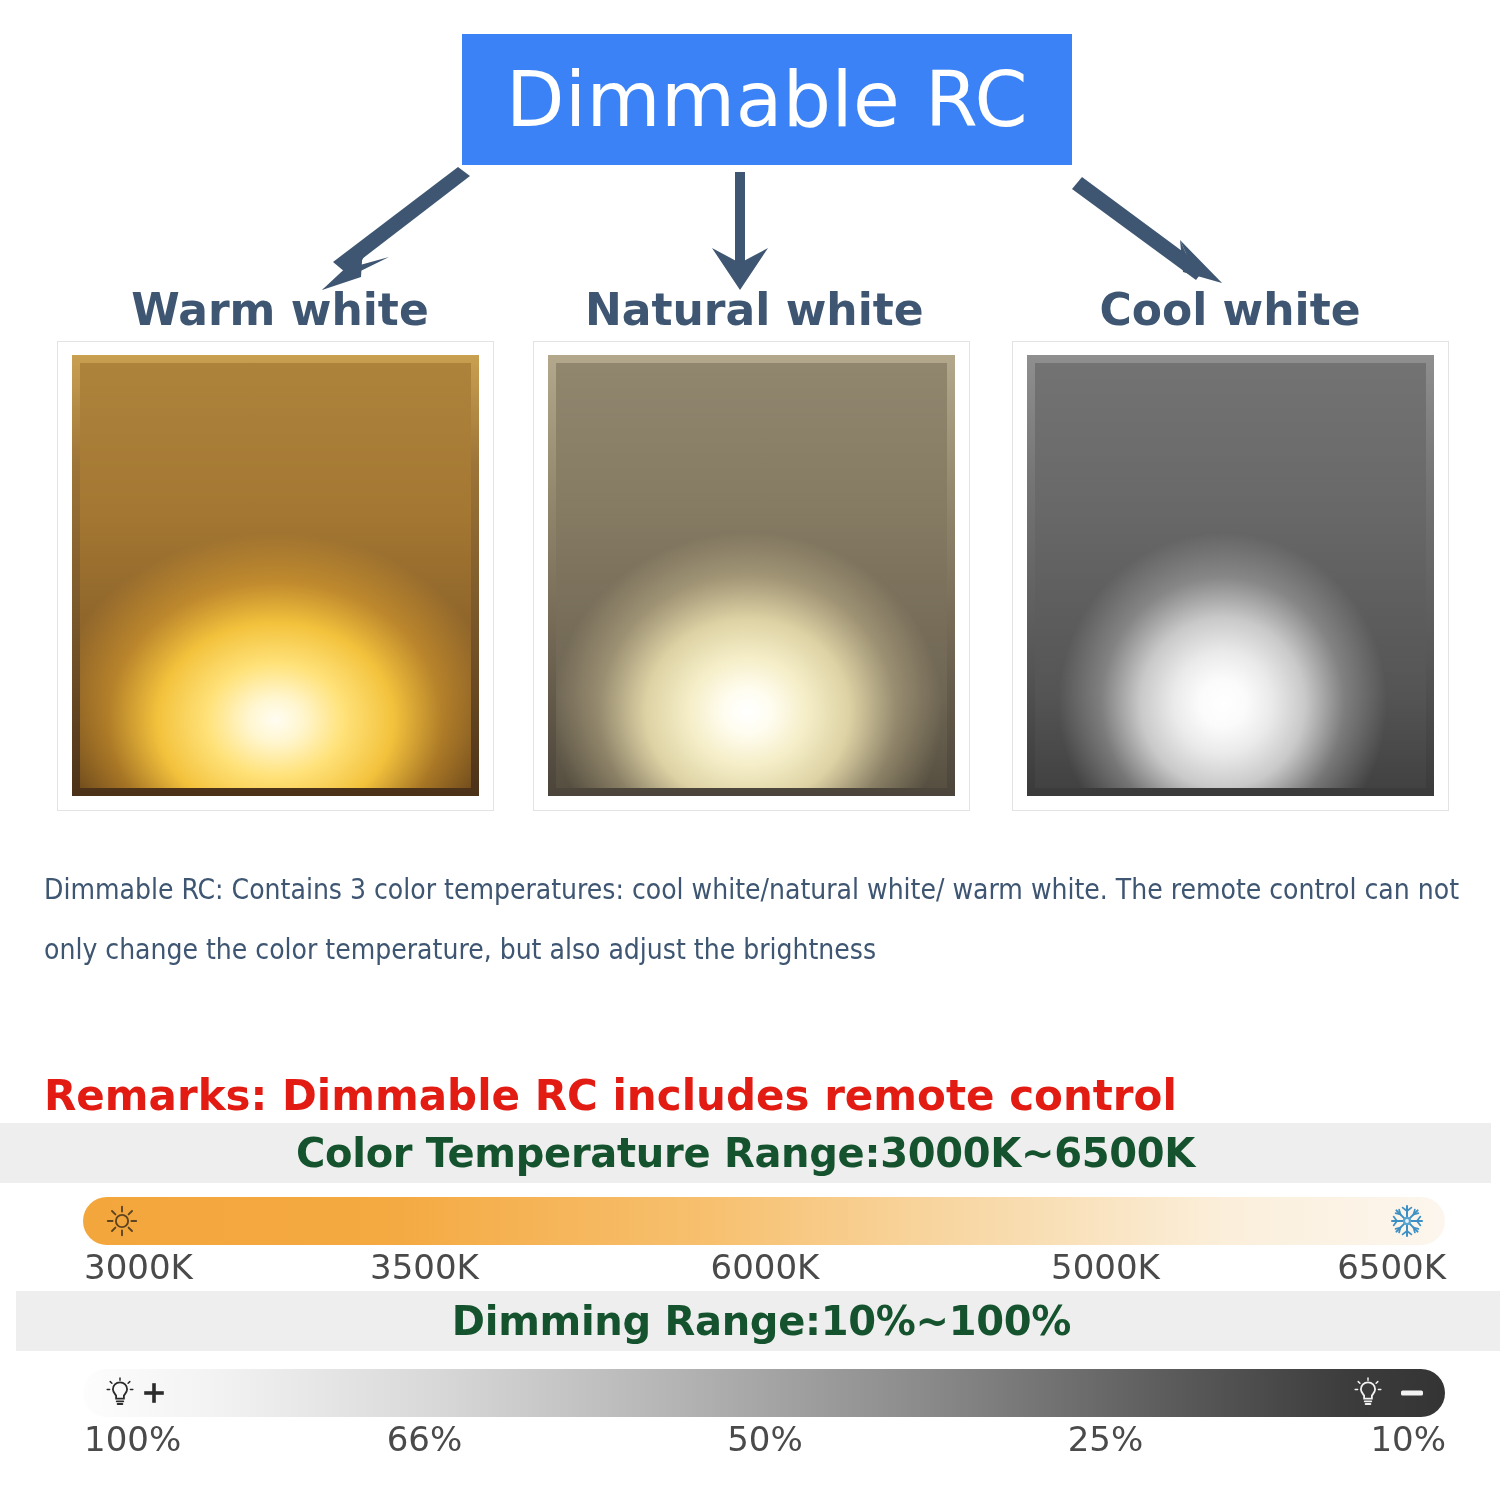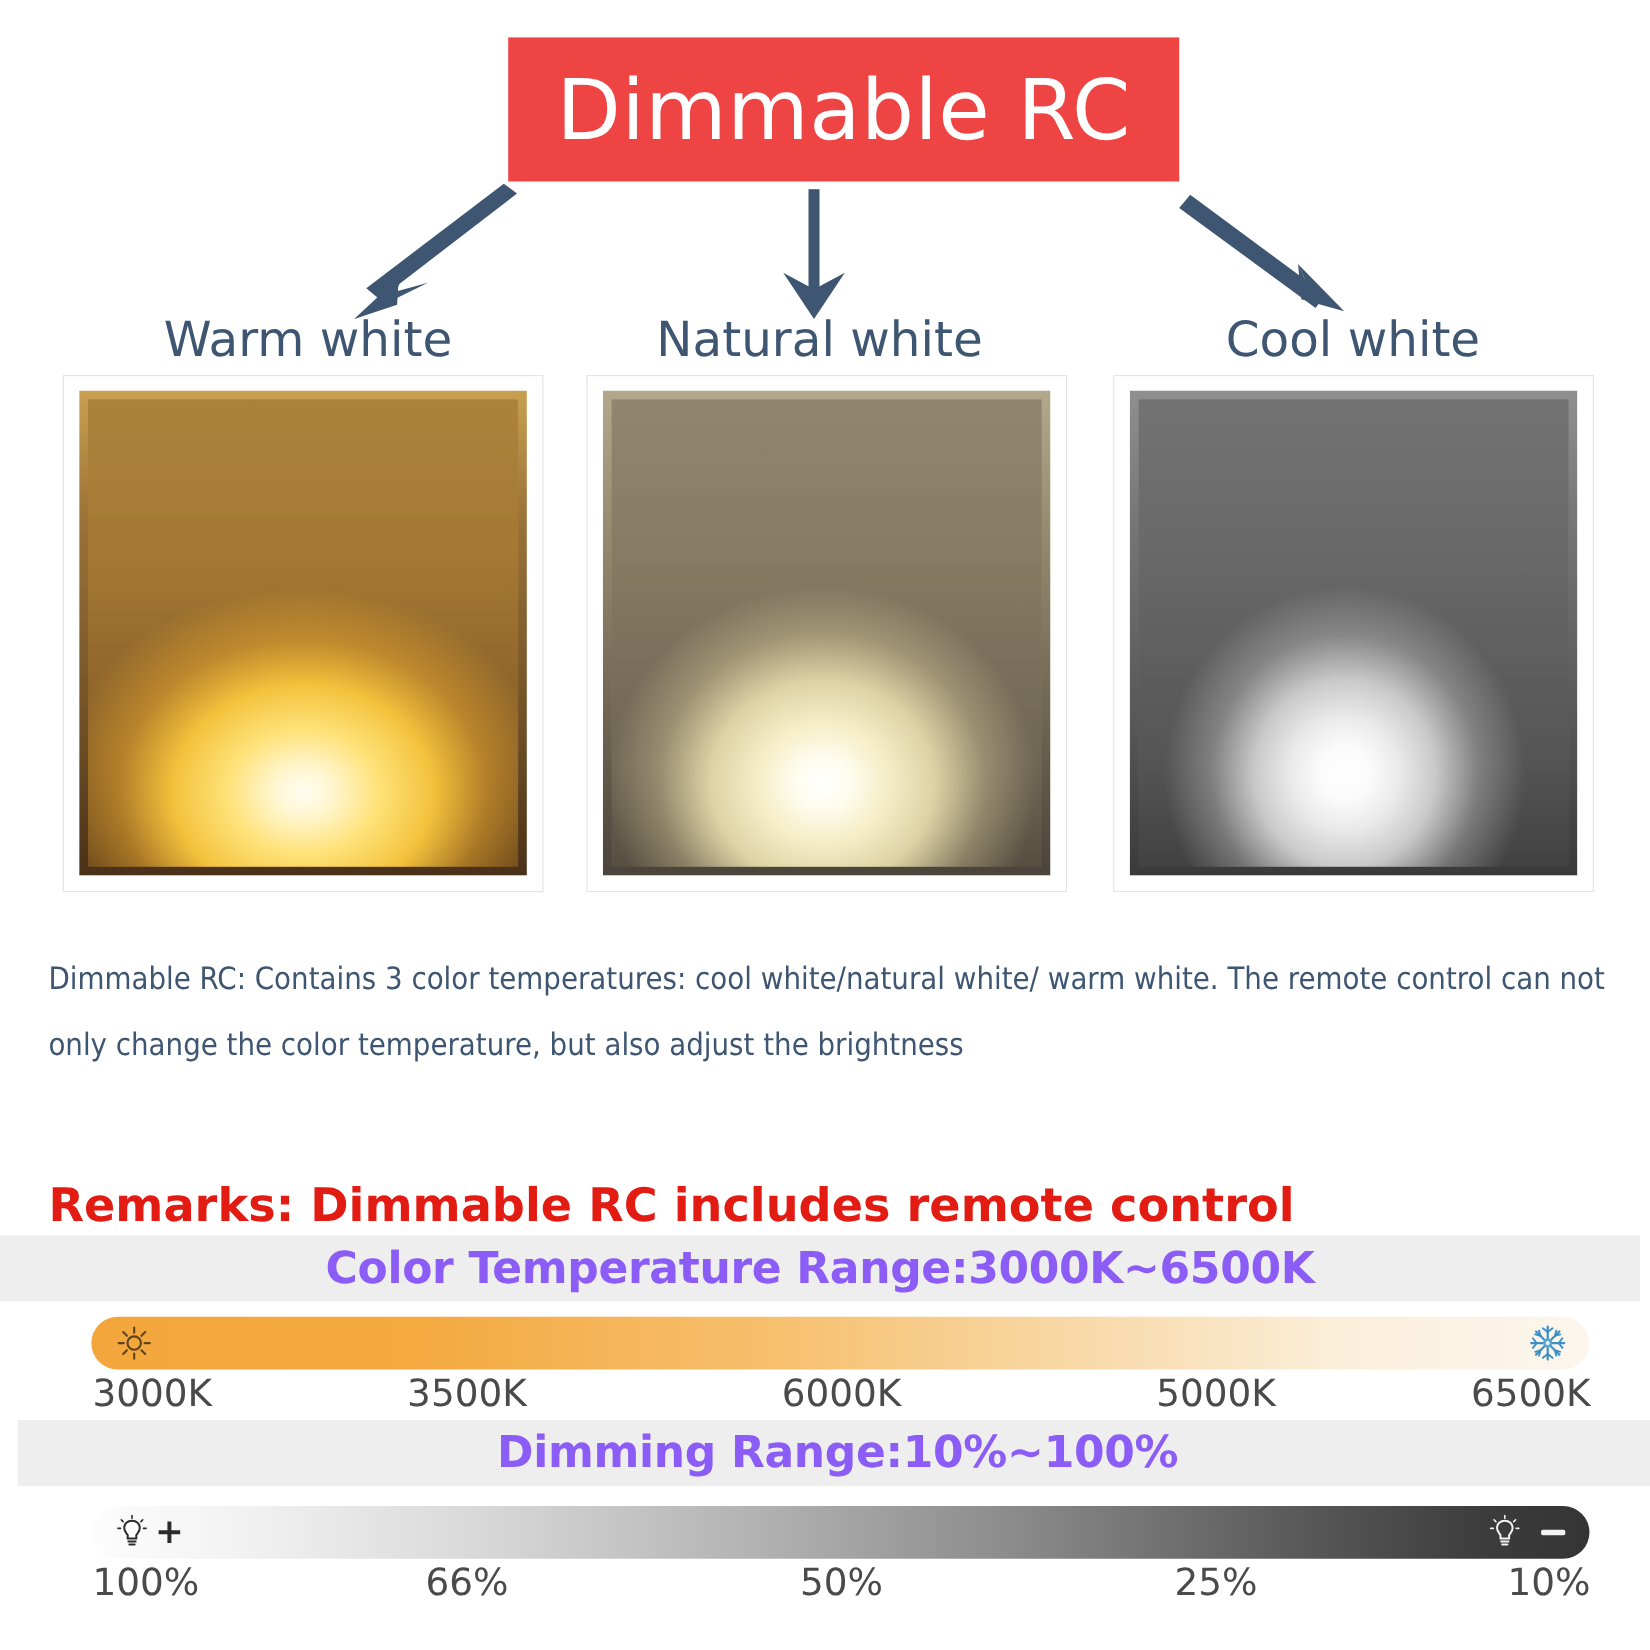--- a/index.html
+++ b/index.html
@@ -17,21 +17,21 @@
     color: #3e5672;
   }
 
   
   #title-banner {
     position: absolute;
     left: 462px;
     top: 34px;
     width: 610px;
     height: 131px;
-    background: #ef4444;
+    background: #3b82f6;
     display: flex;
     align-items: center;
     justify-content: center;
   }
   #title-banner .title-text {
     color: #ffffff;
     font-size: 76px;
     font-weight: 400;
     letter-spacing: 0.5px;
     line-height: 1;
@@ -46,21 +46,21 @@
     width: 1500px;
     height: 340px;
     pointer-events: none;
   }
 
   
   .cat-label {
     position: absolute;
     top: 286px;
     font-size: 44px;
-    font-weight: 400;
+    font-weight: 700;
     color: #3e5672;
     font-family: "DejaVu Sans", sans-serif;
     text-align: center;
     line-height: 1.1;
     white-space: nowrap;
   }
   #label-warm   { left: 120px;  width: 320px; }
   #label-natural{ left: 585px;  width: 320px; }
   #label-cool   { left: 1070px; width: 320px; }
 
@@ -164,21 +164,21 @@
     position: absolute;
     left: 0;
     width: 1491px;
     height: 60px;
     background: #eeeeee;
     display: flex;
     align-items: center;
     justify-content: center;
   }
   .section-band .band-text {
-    color: #8b5cf6;
+    color: #14532d;
     font-size: 40px;
     font-weight: bold;
     font-family: "DejaVu Sans", sans-serif;
     letter-spacing: -0.3px;
     white-space: nowrap;
     text-align: right;
   }
   #band-cct  { top: 1123px; }
   #band-dim  { top: 1291px; margin-left: 16px; }
 

